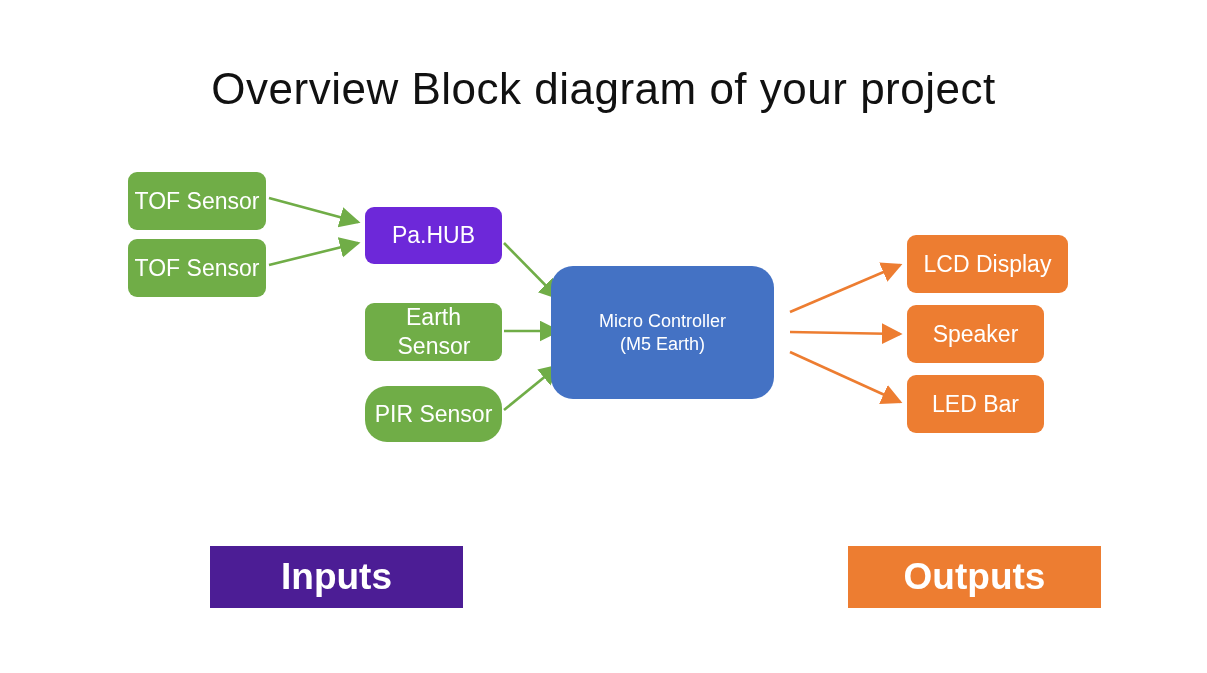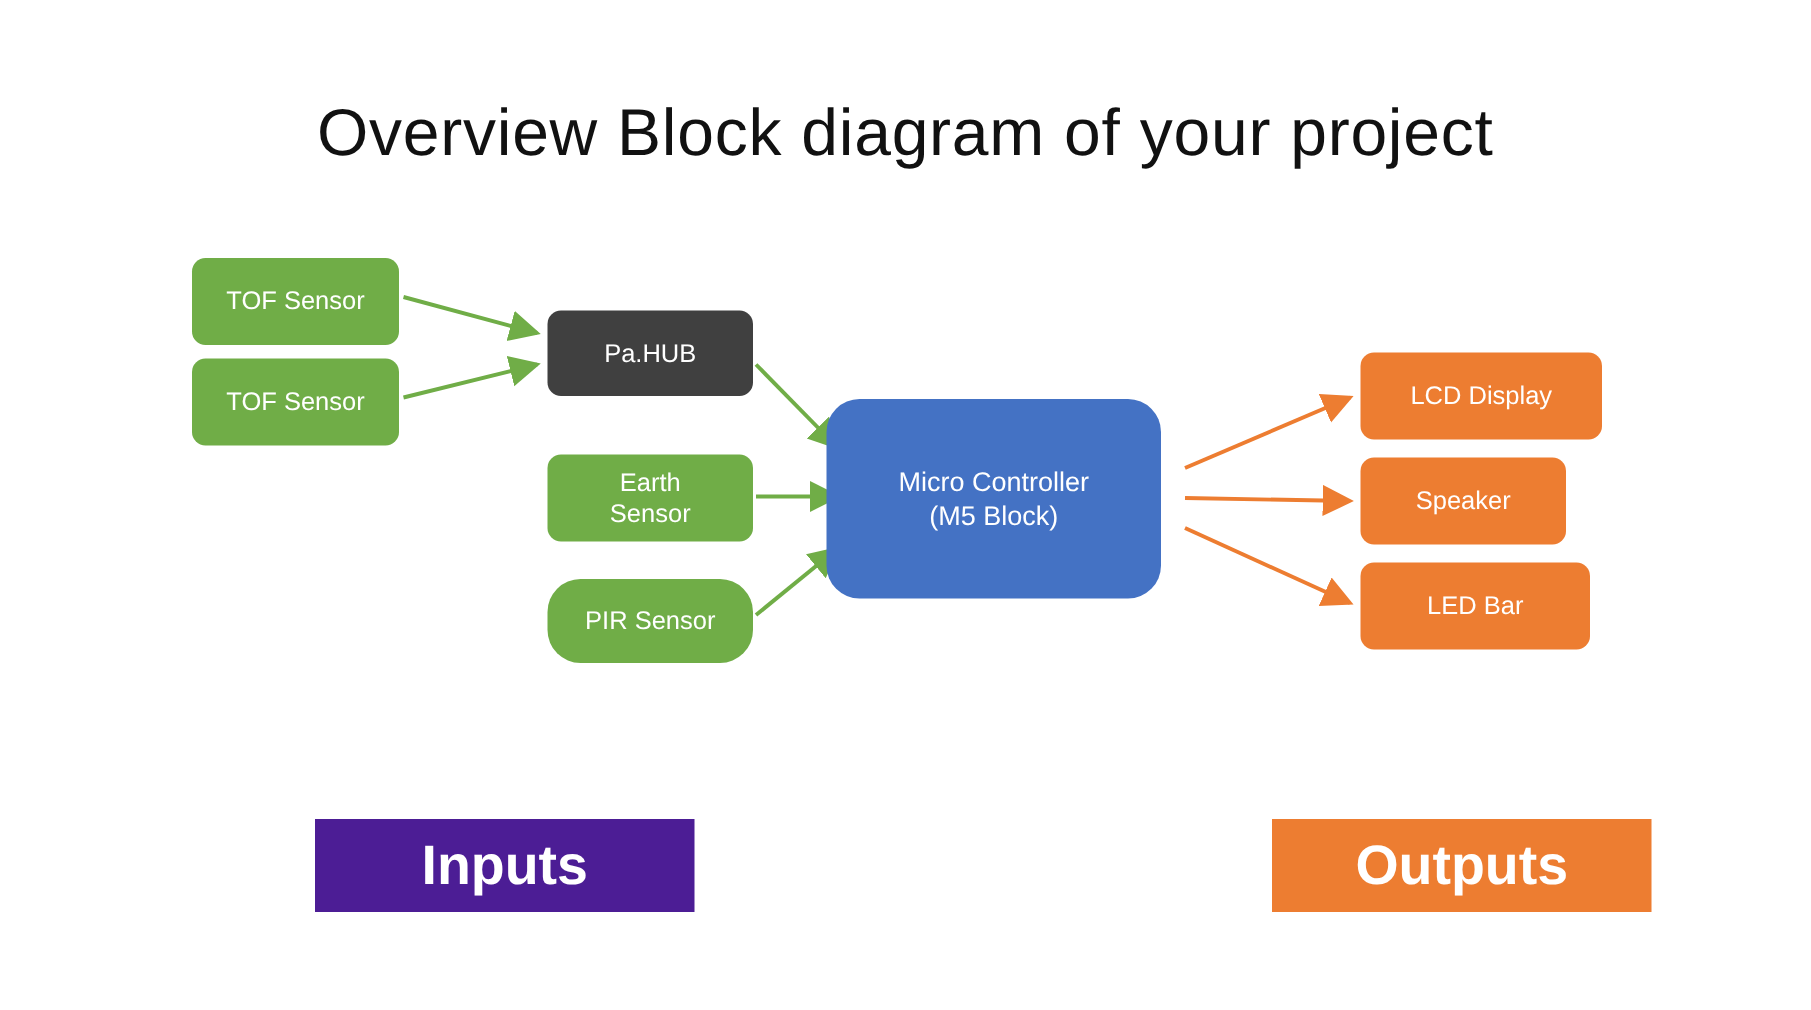--- a/index.html
+++ b/index.html
@@ -24,40 +24,40 @@
     color: #111111;
     letter-spacing: 0.5px;
   }
   .node {
     position: absolute;
     display: flex;
     align-items: center;
     justify-content: center;
     text-align: center;
     color: #ffffff;
-    font-size: 17px;
+    font-size: 23px;
     border-radius: 9px;
     line-height: 1.25;
   }
   .node .lbl { display: inline-block; }
   .node .lbl.narrow { max-width: 72px; }
   .node-tof1   { left: 128px; top: 172px; width: 138px; height: 58px; }
   .node-tof2   { left: 128px; top: 239px; width: 138px; height: 58px; }
   .node-pahub  { left: 365px; top: 207px; width: 137px; height: 57px; }
   .node-earth  { left: 365px; top: 303px; width: 137px; height: 58px; }
   .node-pir    { left: 365px; top: 386px; width: 137px; height: 56px; }
   .node-mcu    {
     left: 551px; top: 266px; width: 223px; height: 133px;
     border-radius: 22px;
     flex-direction: column;
     font-size: 18px;
   }
   .node-lcd     { left: 907px; top: 235px; width: 161px; height: 58px; }
   .node-speaker { left: 907px; top: 305px; width: 137px; height: 58px; }
-  .node-ledbar  { left: 907px; top: 375px; width: 153px; height: 58px; }
+  .node-ledbar  { left: 907px; top: 375px; width: 137px; height: 58px; }
   .legend-box {
     position: absolute;
     top: 546px;
     width: 253px; height: 62px;
     display: flex;
     align-items: center;
     justify-content: center;
     color: #ffffff;
     font-size: 37px;
     font-weight: bold;
@@ -100,35 +100,35 @@
   </svg>
 
   <div class="node node-tof1" style="background-color: rgb(112, 173, 71);">
     <span class="lbl">TOF Sensor</span>
   </div>
 
   <div class="node node-tof2" style="background-color: rgb(112, 173, 71);">
     <span class="lbl">TOF Sensor</span>
   </div>
 
-  <div class="node node-pahub" style="background-color: #404040;">
+  <div class="node node-pahub" style="background-color: #6d28d9;">
     <span class="lbl">Pa.HUB</span>
   </div>
 
   <div class="node node-earth" style="background-color: rgb(112, 173, 71);">
     <span class="lbl narrow">Earth Sensor</span>
   </div>
 
   <div class="node node-pir" style="background-color: rgb(112, 173, 71); border-radius: 22px;">
     <span class="lbl">PIR Sensor</span>
   </div>
 
   <div class="node node-mcu" style="background-color: rgb(68, 114, 196);">
     <span class="lbl">Micro Controller</span>
-    <span class="lbl">(M5 Block)</span>
+    <span class="lbl">(M5 Earth)</span>
   </div>
 
   <div class="node node-lcd" style="background-color: rgb(237, 125, 49);">
     <span class="lbl">LCD Display</span>
   </div>
 
   <div class="node node-speaker" style="background-color: rgb(237, 125, 49);">
     <span class="lbl">Speaker</span>
   </div>
 

